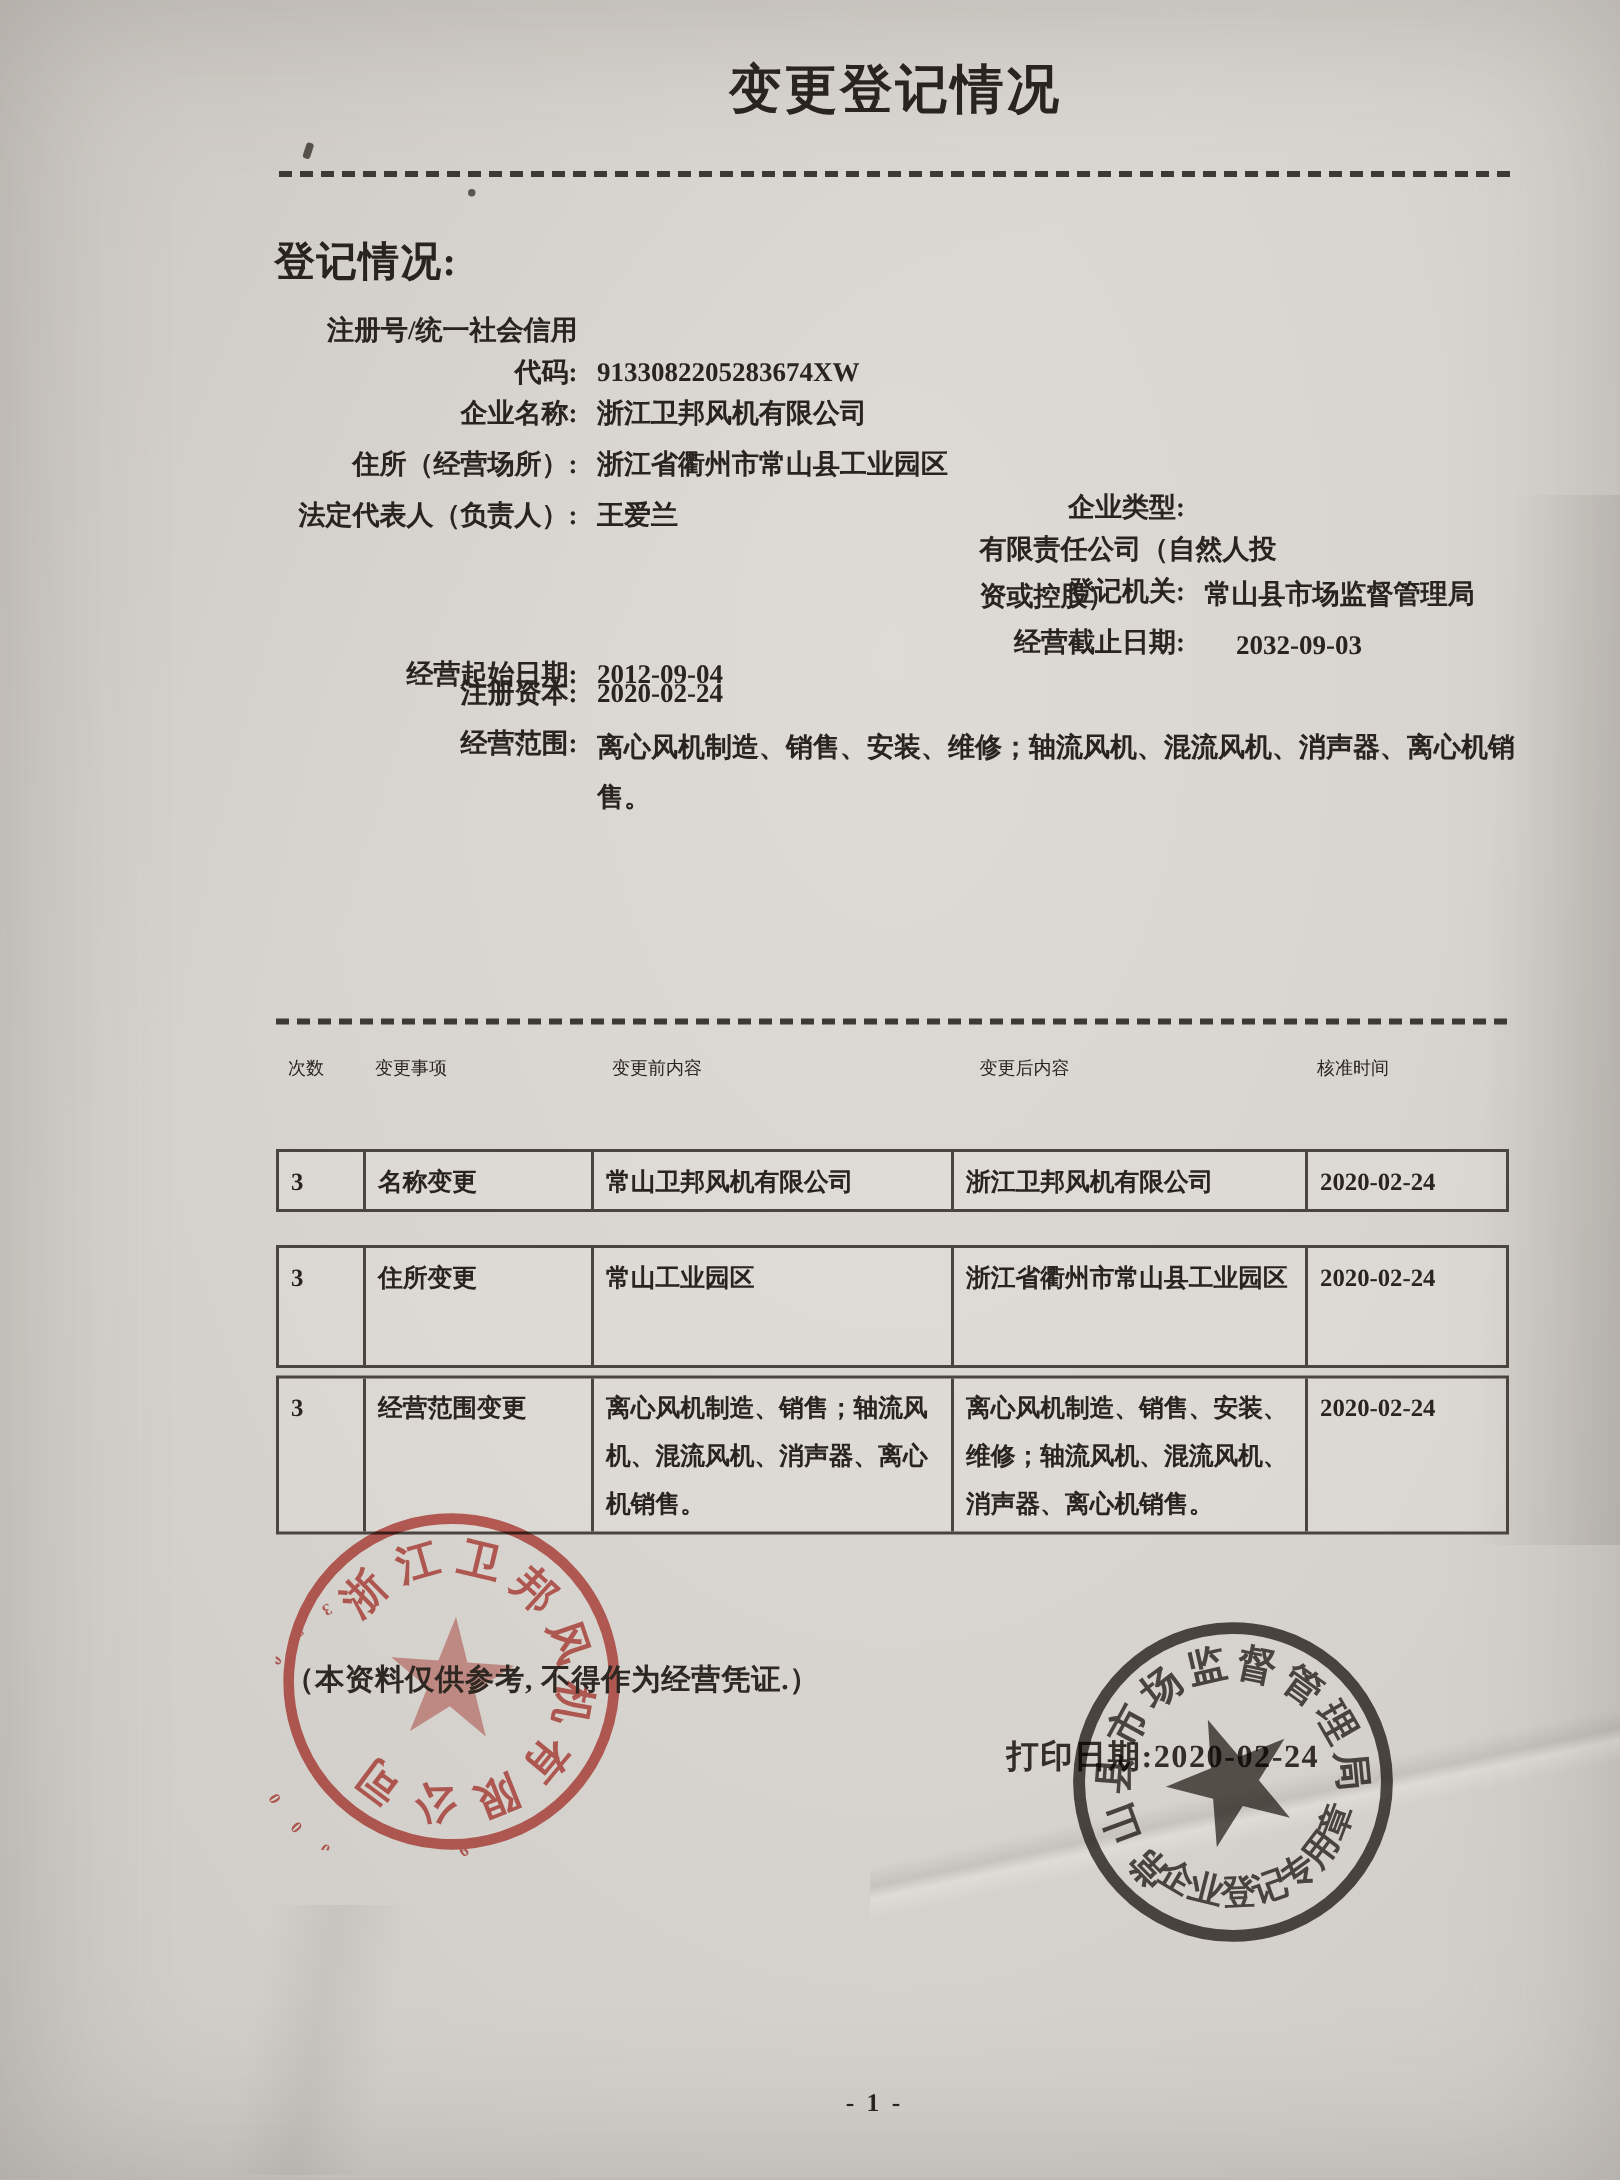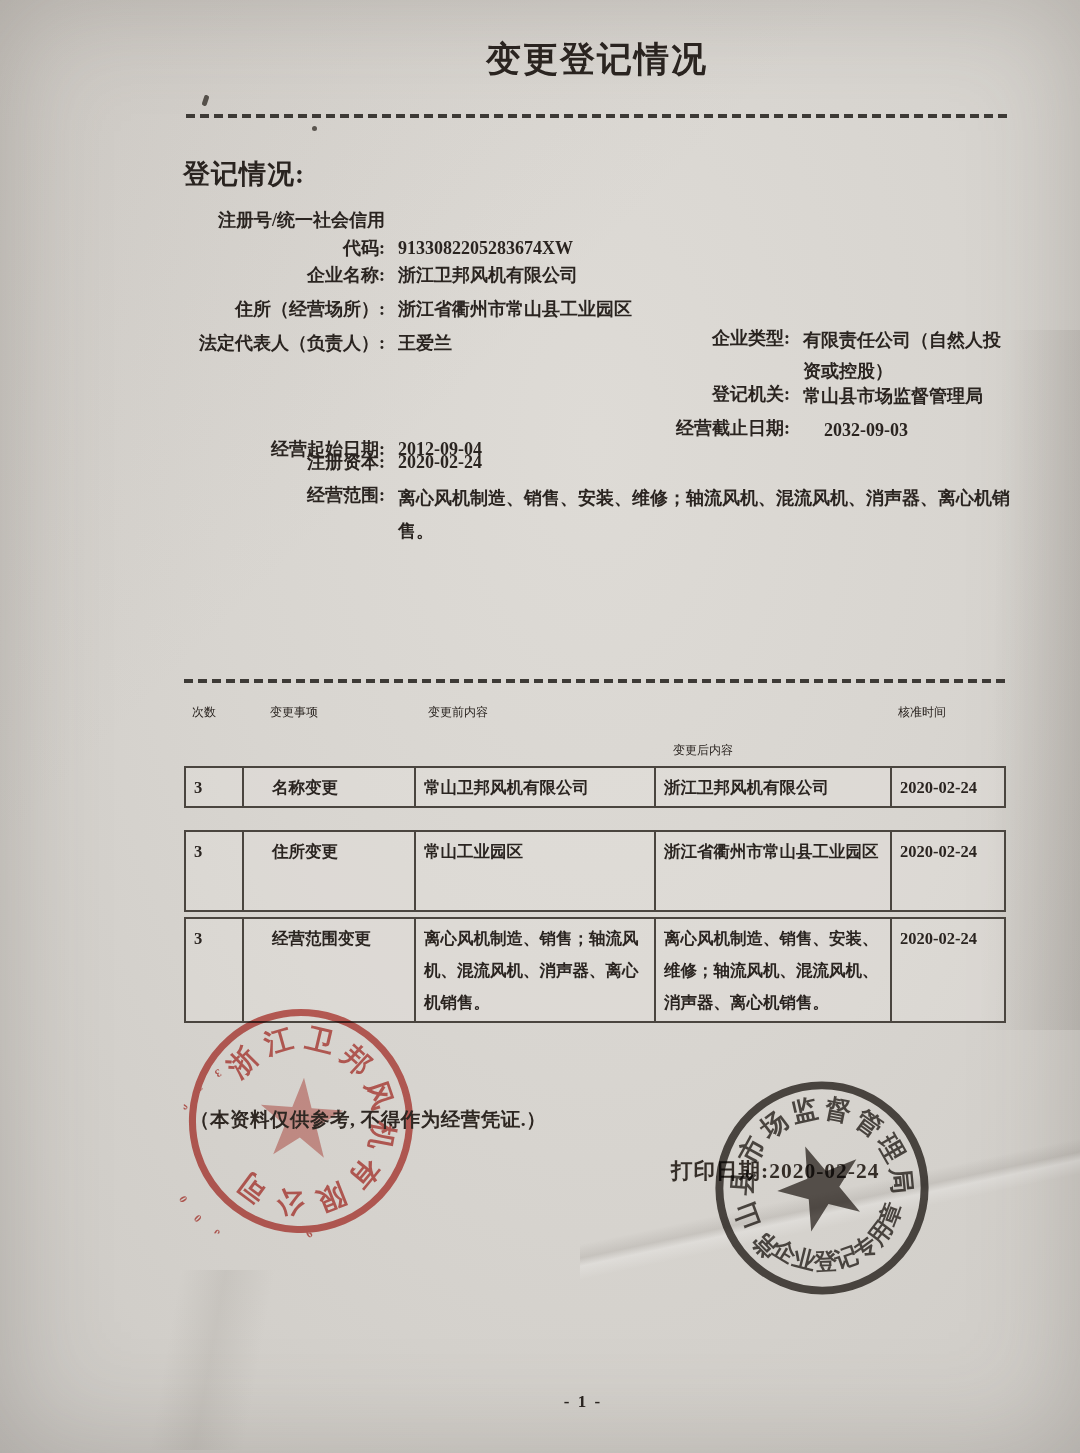--- a/index.html
+++ b/index.html
@@ -40,21 +40,21 @@
 
   .tbl-header{position:absolute;top:704px;left:184px;width:822px;display:flex;
     font-size:12px;font-weight:400;}
   .tbl-header .hc{flex:none;padding-left:8px;box-sizing:border-box;}
   .trow{position:absolute;left:184px;width:822px;display:flex;
     border:2px solid #4a453f;box-sizing:border-box;background:rgba(236,233,228,.25);
     font-size:16.5px;font-weight:700;line-height:32px;}
   .tcell{flex:none;box-sizing:border-box;border-right:2px solid #4a453f;
     padding:4px 6px 4px 8px;word-break:break-all;}
   .tcell:last-child{border-right:none;}
-  .c0{width:58px;}.c1{width:152px;margin-left:20px;}.c2{width:240px;}.c3{width:236px;}.c4{width:134px;}
+  .c0{width:58px;}.c1{width:152px;}.c2{width:240px;}.c3{width:236px;}.c4{width:134px;}
   .trow1{top:766px;height:42px;}
   .trow2{top:830px;height:82px;}
   .trow3{top:917px;height:106px;}
 
   .note{top:1106px;left:190px;font-size:19.5px;font-weight:700;color:#2e2722;z-index:7;letter-spacing:.5px;}
   .print-date{top:1156px;left:671px;font-size:21.5px;font-weight:700;color:#352e28;z-index:4;letter-spacing:1px;}
   .page-number{top:1392px;left:483px;width:200px;text-align:center;font-size:17px;font-weight:700;letter-spacing:2px;}
 
   .stamp{position:absolute;mix-blend-mode:multiply;pointer-events:none;}
   .stamp-red{left:183px;top:1003px;width:236px;height:236px;opacity:.82;transform:rotate(4deg);z-index:5;}
@@ -105,40 +105,40 @@
   </div>
   <div class="field" style="left:175px;top:449px;">
     <div class="flabel">注册资本:</div>
     <div class="fvalue">2020-02-24</div>
   </div>
   <div class="field scope" style="left:175px;top:482px;">
     <div class="flabel">经营范围:</div>
     <div class="fvalue">离心风机制造、销售、安装、维修；轴流风机、混流风机、消声器、离心机销售。</div>
   </div>
 
-  <div class="field right" style="left:640px;top:325px;">
+  <div class="field right" style="left:640px;top:325px;flex-direction:column;">
     <div class="flabel">企业类型:</div>
     <div class="fvalue">有限责任公司（自然人投资或控股）</div>
   </div>
   <div class="field right" style="left:640px;top:381px;">
     <div class="flabel">登记机关:</div>
     <div class="fvalue">常山县市场监督管理局</div>
   </div>
   <div class="field right" style="left:640px;top:415px;gap:21px;">
     <div class="flabel">经营截止日期:</div>
     <div class="fvalue">2032-09-03</div>
   </div>
 
   <div class="abs dash dash2"></div>
 
   <div class="tbl-header">
     <div class="hc c0">次数</div>
     <div class="hc c1">变更事项</div>
     <div class="hc c2" style="padding-left:14px;">变更前内容</div>
-    <div class="hc c3" style="padding-left:19px;margin-top:38px;">变更后内容</div>
+    <div class="hc c3" style="padding-left:19px;">变更后内容</div>
     <div class="hc c4">核准时间</div>
   </div>
 
   <div class="trow trow1">
     <div class="tcell c0">3</div>
     <div class="tcell c1">名称变更</div>
     <div class="tcell c2">常山卫邦风机有限公司</div>
     <div class="tcell c3">浙江卫邦风机有限公司</div>
     <div class="tcell c4">2020-02-24</div>
   </div>

